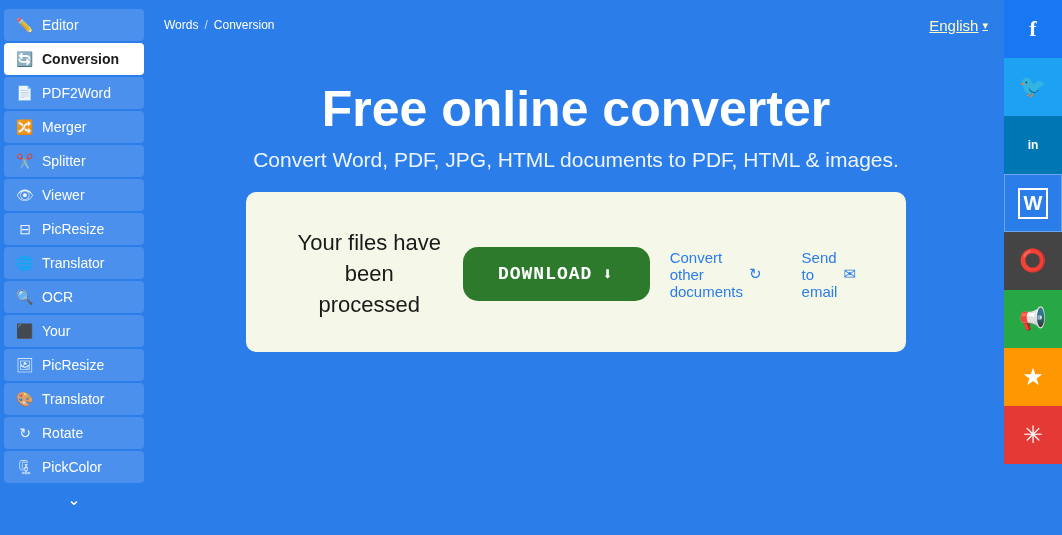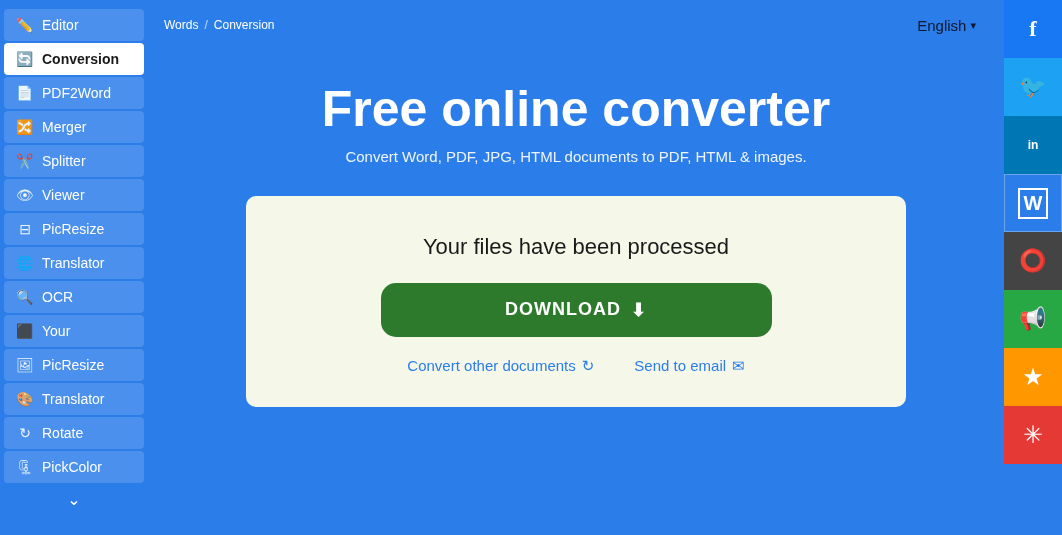--- a/index.html
+++ b/index.html
@@ -81,24 +81,24 @@
       font-size: 12px;
     }
     .breadcrumb-sep {
       color: rgba(255,255,255,0.7);
     }
     .header-spacer { flex: 1; }
     .language-selector {
       display: flex;
       align-items: center;
       gap: 4px;
-      color: #0f172a;
+      color: #fef9c3;
       font-size: 15px;
       cursor: pointer;
-      margin-right: 12px;
+      text-decoration: underline;
     }
     .lang-arrow { font-size: 11px; }
 
     
     .page-body {
       flex: 1;
       background: #2b7de9;
       display: flex;
       flex-direction: column;
       align-items: center;
@@ -106,33 +106,33 @@
     }
     .page-title {
       color: white;
       font-size: 50px;
       font-weight: bold;
       margin-bottom: 10px;
       text-align: center;
     }
     .page-subtitle {
       color: rgba(255,255,255,0.92);
-      font-size: 15px;
-      margin-bottom: 31px;
+      font-size: 21px;
+      margin-bottom: 20px;
       text-align: center;
     }
 
     
     .card {
       background: #f5f7e8;
       border-radius: 10px;
       width: 660px;
       padding: 36px 50px 32px;
       display: flex;
-      flex-direction: column;
+      flex-direction: row;
       align-items: center;
       gap: 20px;
     }
     .success-text {
       font-size: 22px;
       font-weight: 500;
       color: #1a1a1a;
       text-align: center;
       line-height: 1.4;
     }
@@ -144,20 +144,21 @@
       padding: 16px 0;
       width: 391px;
       font-size: 18px;
       font-weight: bold;
       letter-spacing: 1px;
       cursor: pointer;
       display: flex;
       align-items: center;
       justify-content: center;
       gap: 10px;
+      font-family: Liberation Mono, monospace;
     }
     .card-actions {
       display: flex;
       gap: 40px;
       align-items: flex-start;
     }
     .card-link {
       color: #2b7de9;
       font-size: 15px;
       cursor: pointer;

